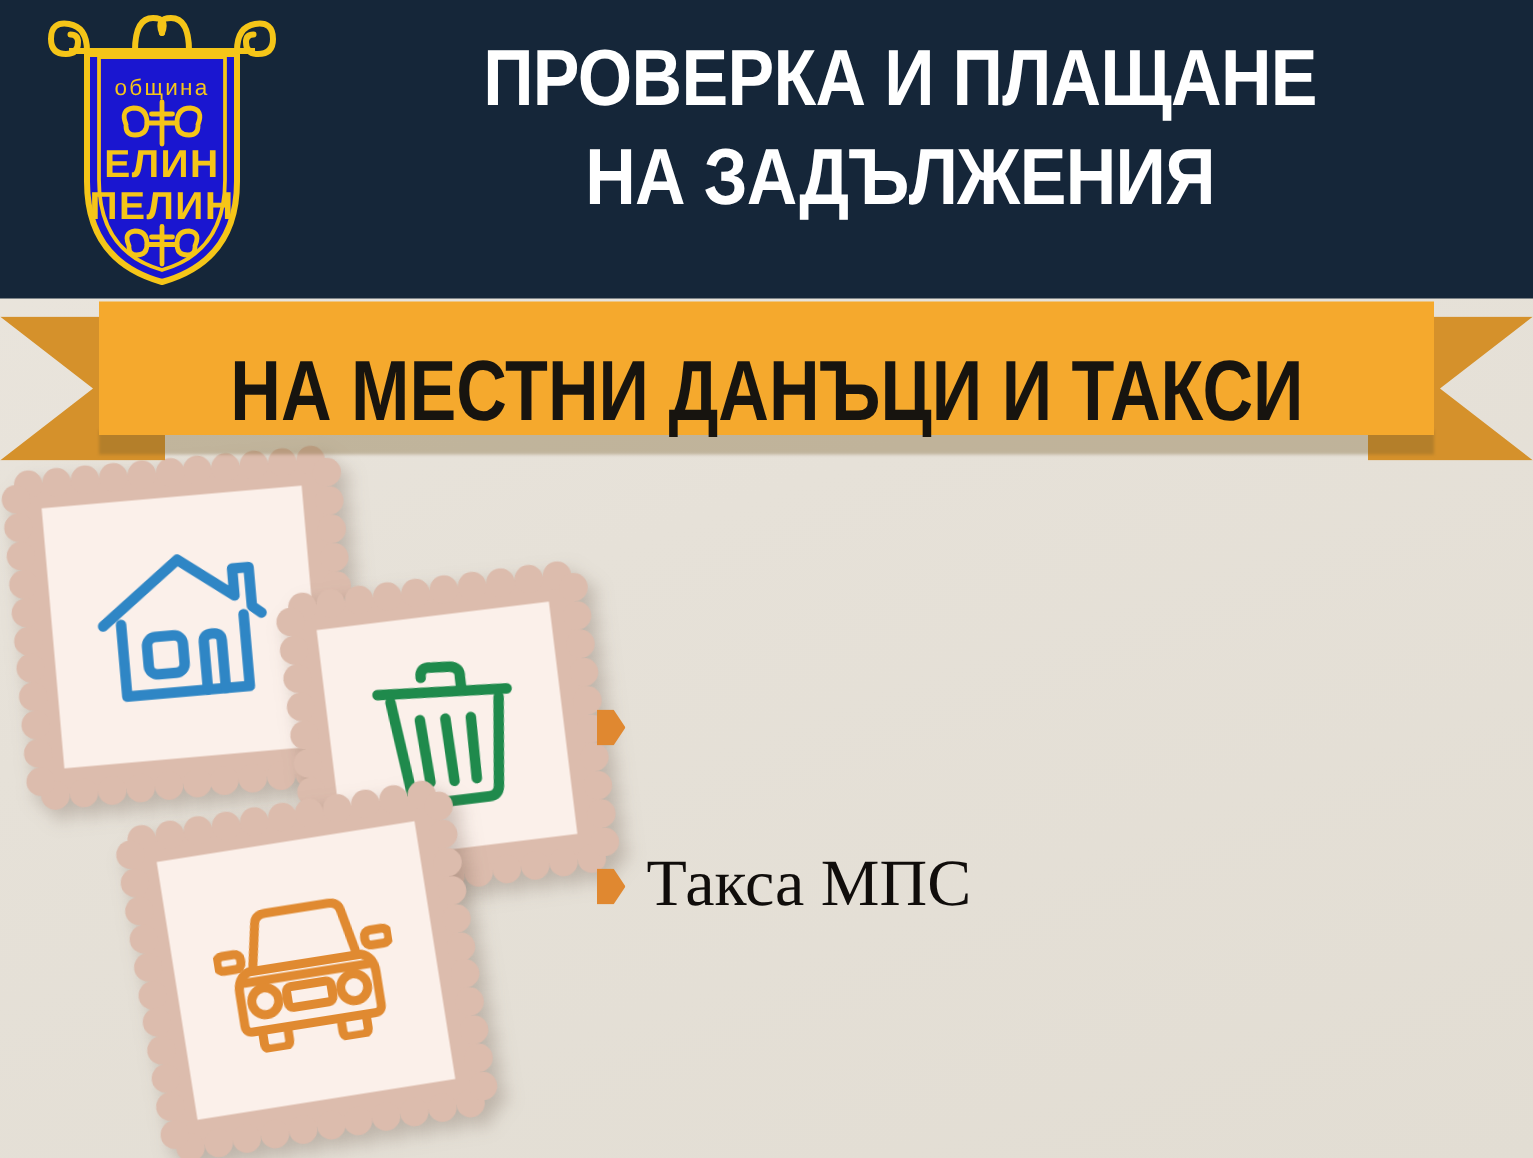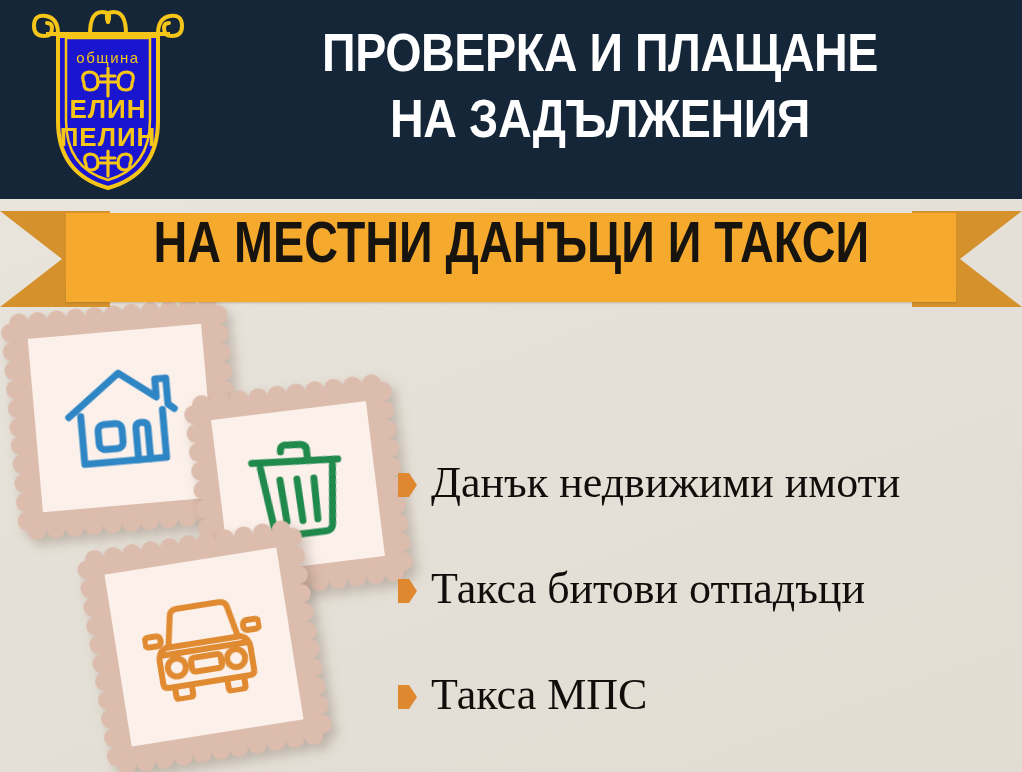--- a/index.html
+++ b/index.html
@@ -64,23 +64,22 @@
     width: 890px; height: 16px;
     background: rgba(120,95,40,0.35);
     filter: blur(1px);
   }
   .ribbon-band {
     position: absolute;
     left: 66px; top: 2px;
     width: 890px; height: 89px;
     background: #f5a92d;
     display: flex;
-    align-items: flex-start;
+    align-items: flex-end;
     justify-content: center;
-    margin-top: 12px;
   }
   .ribbon-text {
     color: #17140f;
     font-family: "Liberation Sans", sans-serif;
     font-weight: bold;
     font-size: 57px;
     line-height: 58px;
     letter-spacing: 0px;
     transform: scaleX(0.82);
     white-space: nowrap;
@@ -378,25 +377,20 @@
           <rect x="2" y="32" width="16" height="10" rx="4"></rect>
           <rect x="102" y="30" width="16" height="10" rx="4"></rect>
         </g>
       </svg>
     </div>
   </div>
 
   <div class="list">
     <div class="list-item">
       <span class="bullet"></span>
-      <span class="list-label">Данък недвижими имоти</span>
-    </div>
-    <div class="list-item">
-      <span class="bullet"></span>
-      <span class="list-label">Такса битови отпадъци</span>
     </div>
     <div class="list-item">
       <span class="bullet"></span>
       <span class="list-label">Такса МПС</span>
     </div>
   </div>
 
 </div>
 
 </body></html>

